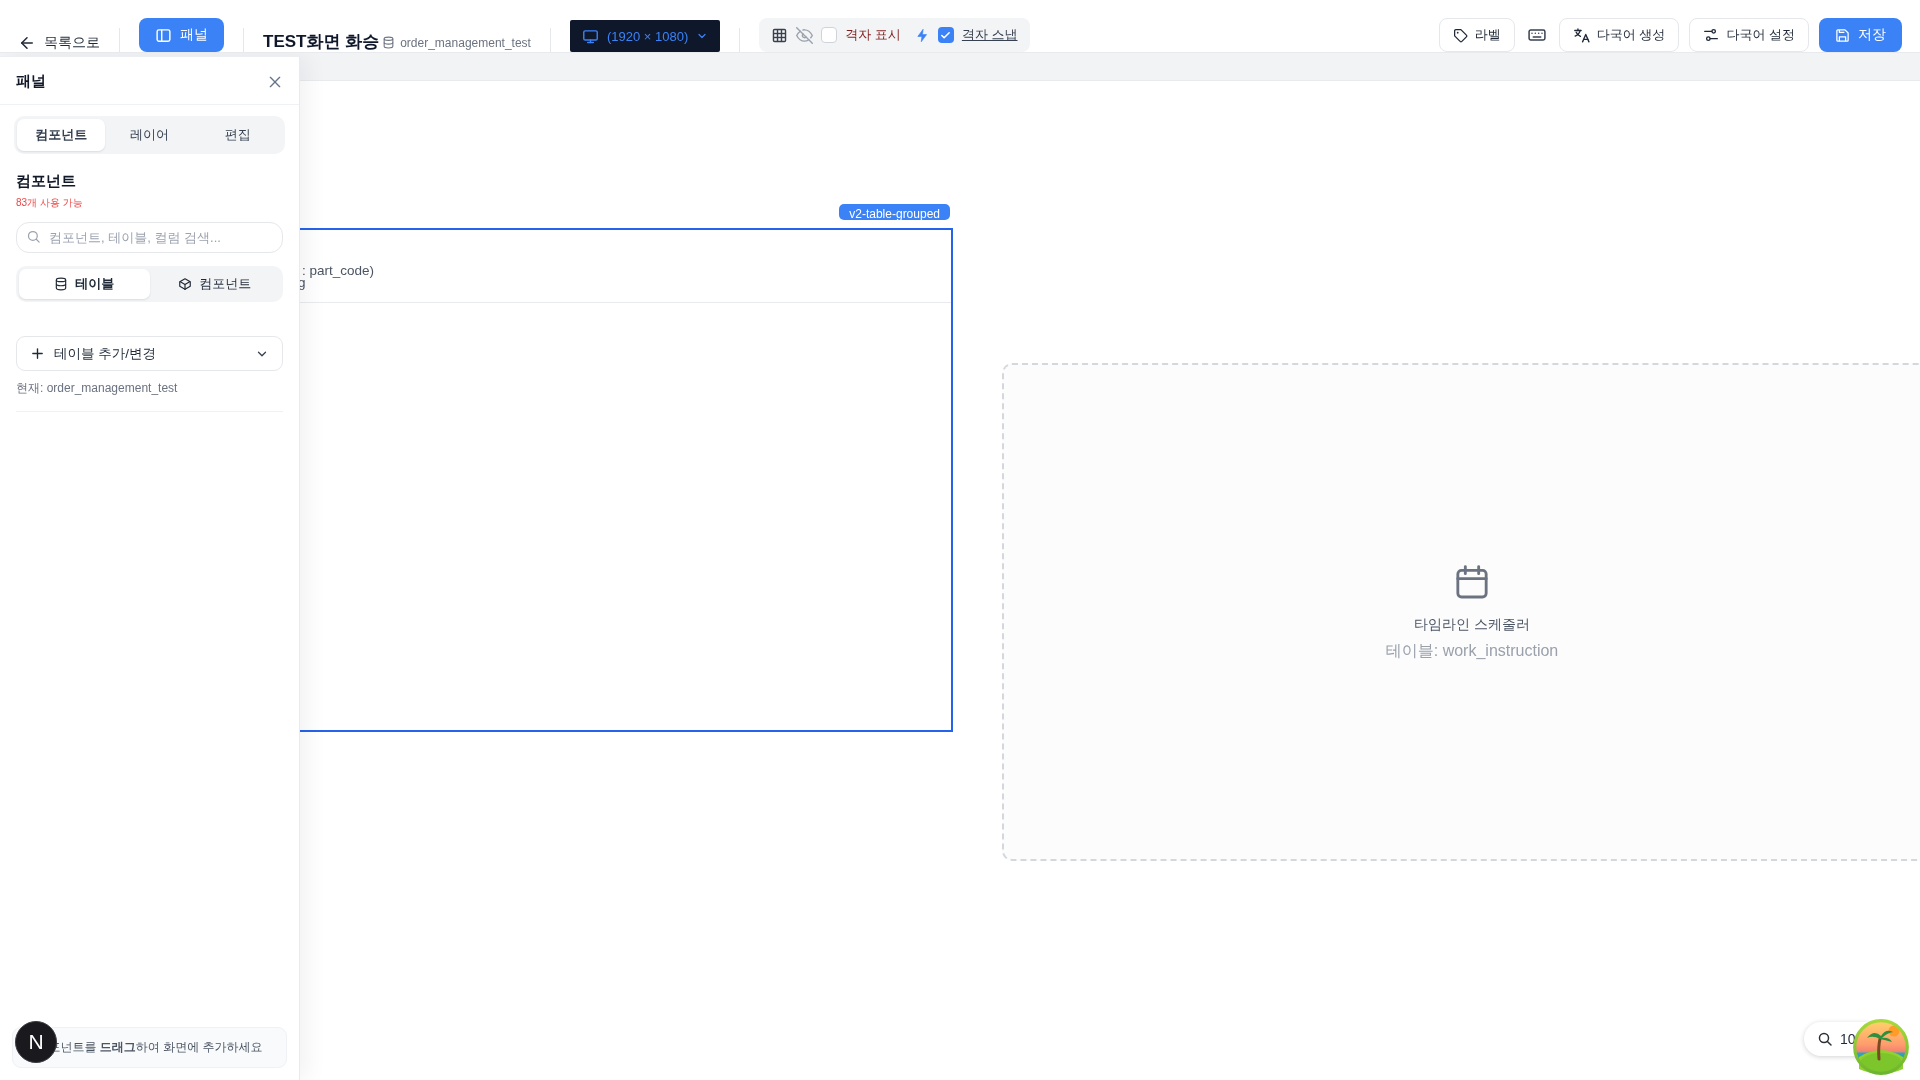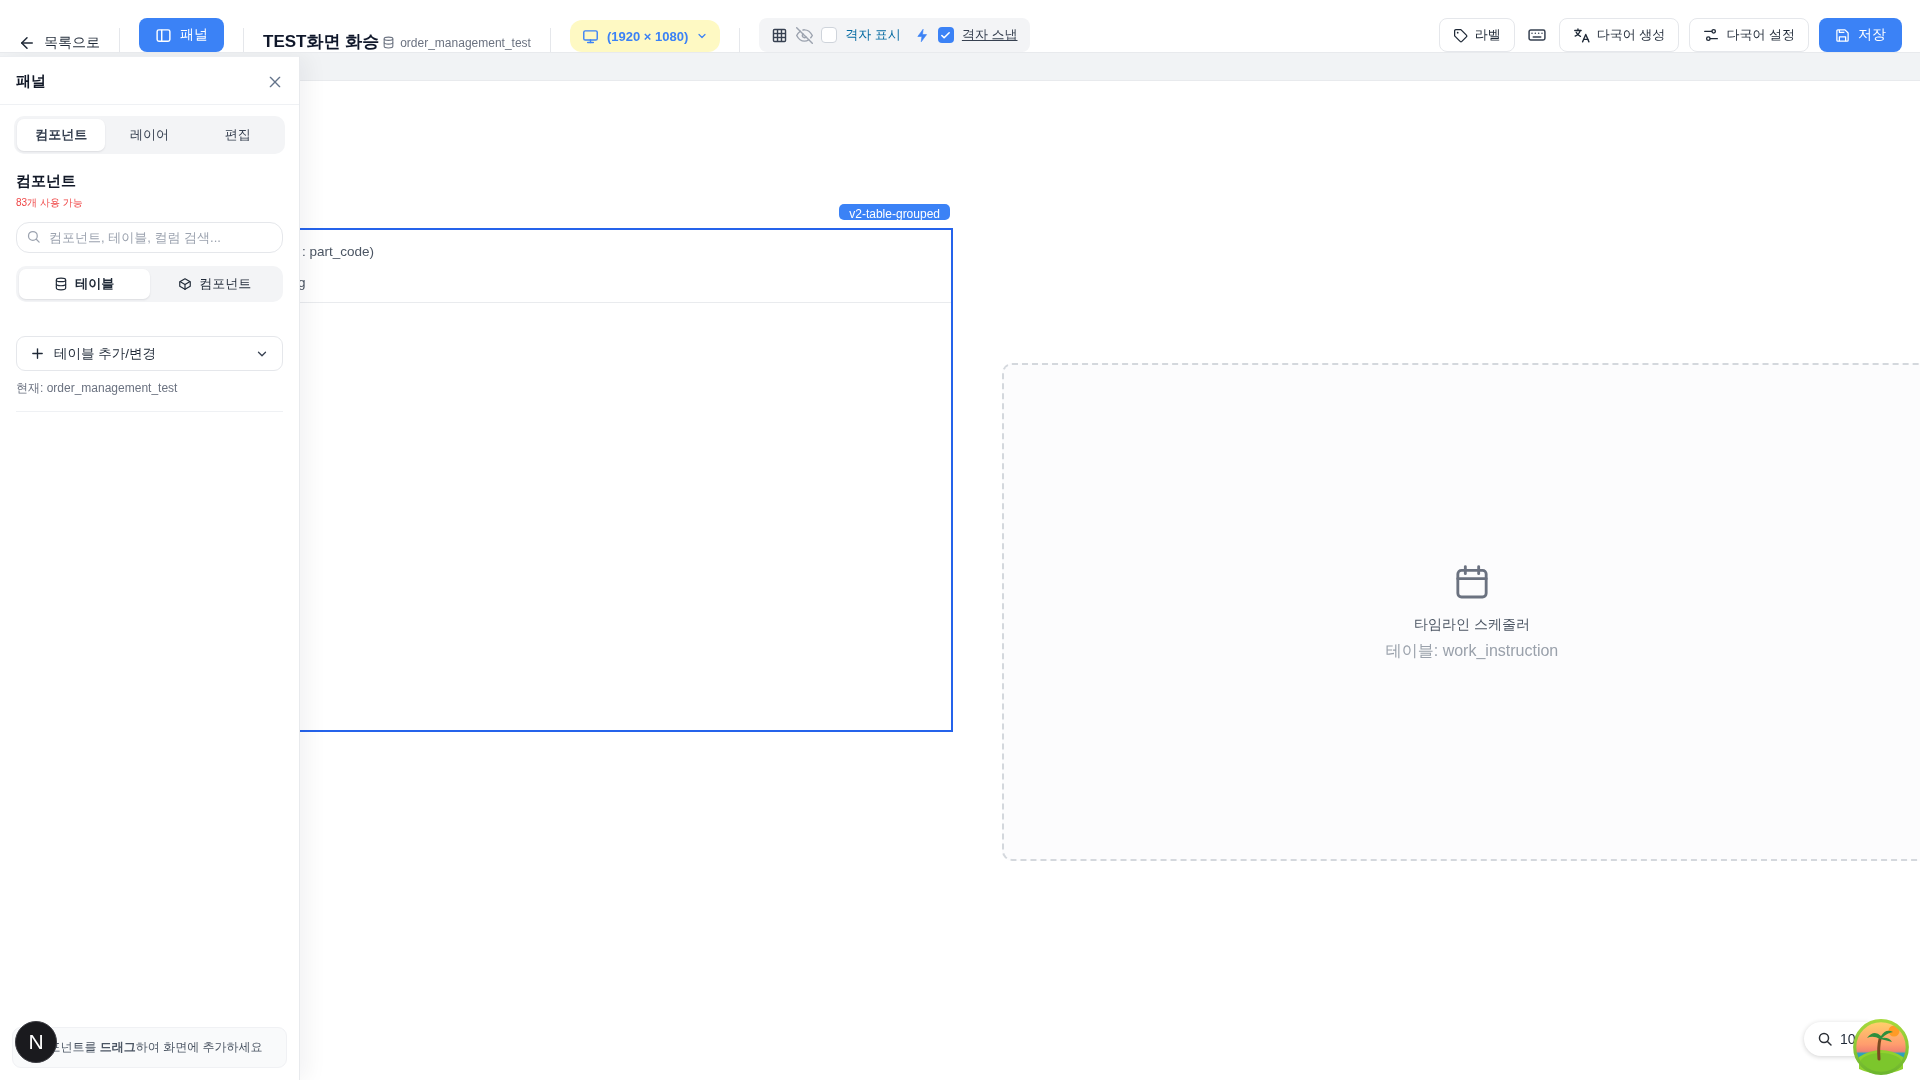--- a/index.html
+++ b/index.html
@@ -9,42 +9,42 @@
   
   .topbar { position:absolute; top:0; left:0; right:0; height:53px; background:#fff;
             border-bottom:1px solid #e8eaed; display:flex; align-items:flex-end; padding:0 18px; gap:19px; z-index:30; }
   .back { display:flex; align-items:center; gap:8px; font-size:14px; color:#1f2937; cursor:pointer; }
   .vdiv { width:1px; height:24px; background:#e5e7eb; flex:none; }
   .btn-blue { display:flex; align-items:center; gap:8px; background:#3b82f6; color:#fff;
               border:none; border-radius:8px; height:34px; padding:0 16px; font-size:14px; font-family:inherit; cursor:pointer; }
   .title-block { display:flex; flex-direction:row; justify-content:center; gap:3px; }
   .screen-title { font-size:17px; font-weight:700; color:#0f172a; line-height:1.1; }
   .screen-sub { display:flex; align-items:center; gap:5px; font-size:12px; color:#6b7280; }
-  .chip { display:flex; align-items:center; gap:8px; background:#fef9c3; color:#3b82f6;
-          border:none; border-radius:12px; height:32px; padding:0 12px; font-size:13px; font-family:inherit; cursor:pointer;font-weight:bold; }
+  .chip { display:flex; align-items:center; gap:8px; background:#0f172a; color:#3b82f6;
+          border:none; border-radius:2px; height:32px; padding:0 12px; font-size:13px; font-family:inherit; cursor:pointer; }
   .grid-group { display:flex; align-items:center; gap:8px; background:#f3f4f6; border-radius:8px; height:34px; padding:0 12px; }
   .cb { width:16px; height:16px; border-radius:4px; flex:none; display:flex; align-items:center; justify-content:center; }
   .cb.off { background:#fff; border:1.5px solid #cfd4db; }
   .cb.on { background:#3b82f6; }
-  .lbl-gray { font-size:13px; color:#0369a1; }
+  .lbl-gray { font-size:13px; color:#7f1d1d; }
   .lbl-dark { font-size:13px; color:#374151;text-decoration:underline; }
   .right-group { margin-left:auto; display:flex; align-items:center; gap:10px; }
   .btn-ghost { display:flex; align-items:center; gap:7px; background:#fff; border:1px solid #e5e7eb;
                border-radius:8px; height:34px; padding:0 13px; font-size:13px; color:#1f2937; font-family:inherit; cursor:pointer; }
   .icon-only { border:none; background:transparent; display:flex; align-items:center; cursor:pointer; padding:2px; }
 
   
   .strip { position:absolute; top:53px; left:0; right:0; height:28px; background:#f1f3f5;
            border-bottom:1px solid #e8eaed; z-index:1; }
 
   .comp-selected { position:absolute; left:238px; top:228px; width:715px; height:504px;
                    background:#fff; border:2px solid #2563eb; z-index:2; }
   .comp-badge { position:absolute; top:-26px; right:1px; height:16px; line-height:21px; padding:0 10px;
                 background:#3b82f6; color:#fff; font-size:12px; border-radius:5px; white-space:nowrap; }
-  .comp-line1 { position:absolute; top:14px; left:62px; font-size:13.5px; color:#4b5563; white-space:nowrap; }
+  .comp-line1 { position:absolute; top:33px; left:62px; font-size:13.5px; color:#4b5563; white-space:nowrap; }
   .comp-line2 { position:absolute; top:45px; left:58px; font-size:13.5px; color:#4b5563; }
   .comp-divider { position:absolute; top:72px; left:0; right:0; border-top:1px solid #e9ebee; }
 
   .comp-placeholder { position:absolute; left:1002px; top:363px; width:940px; height:498px;
                       border:2px dashed #d4d8dd; border-radius:10px; background:#fcfcfd;
                       display:flex; flex-direction:column; align-items:center; justify-content:center; z-index:2; }
   .ph-title { font-size:14px; color:#4b5563; margin-top:14px; }
   .ph-sub { font-size:16px; color:#9aa1ab; margin-top:7px; }
 
   

